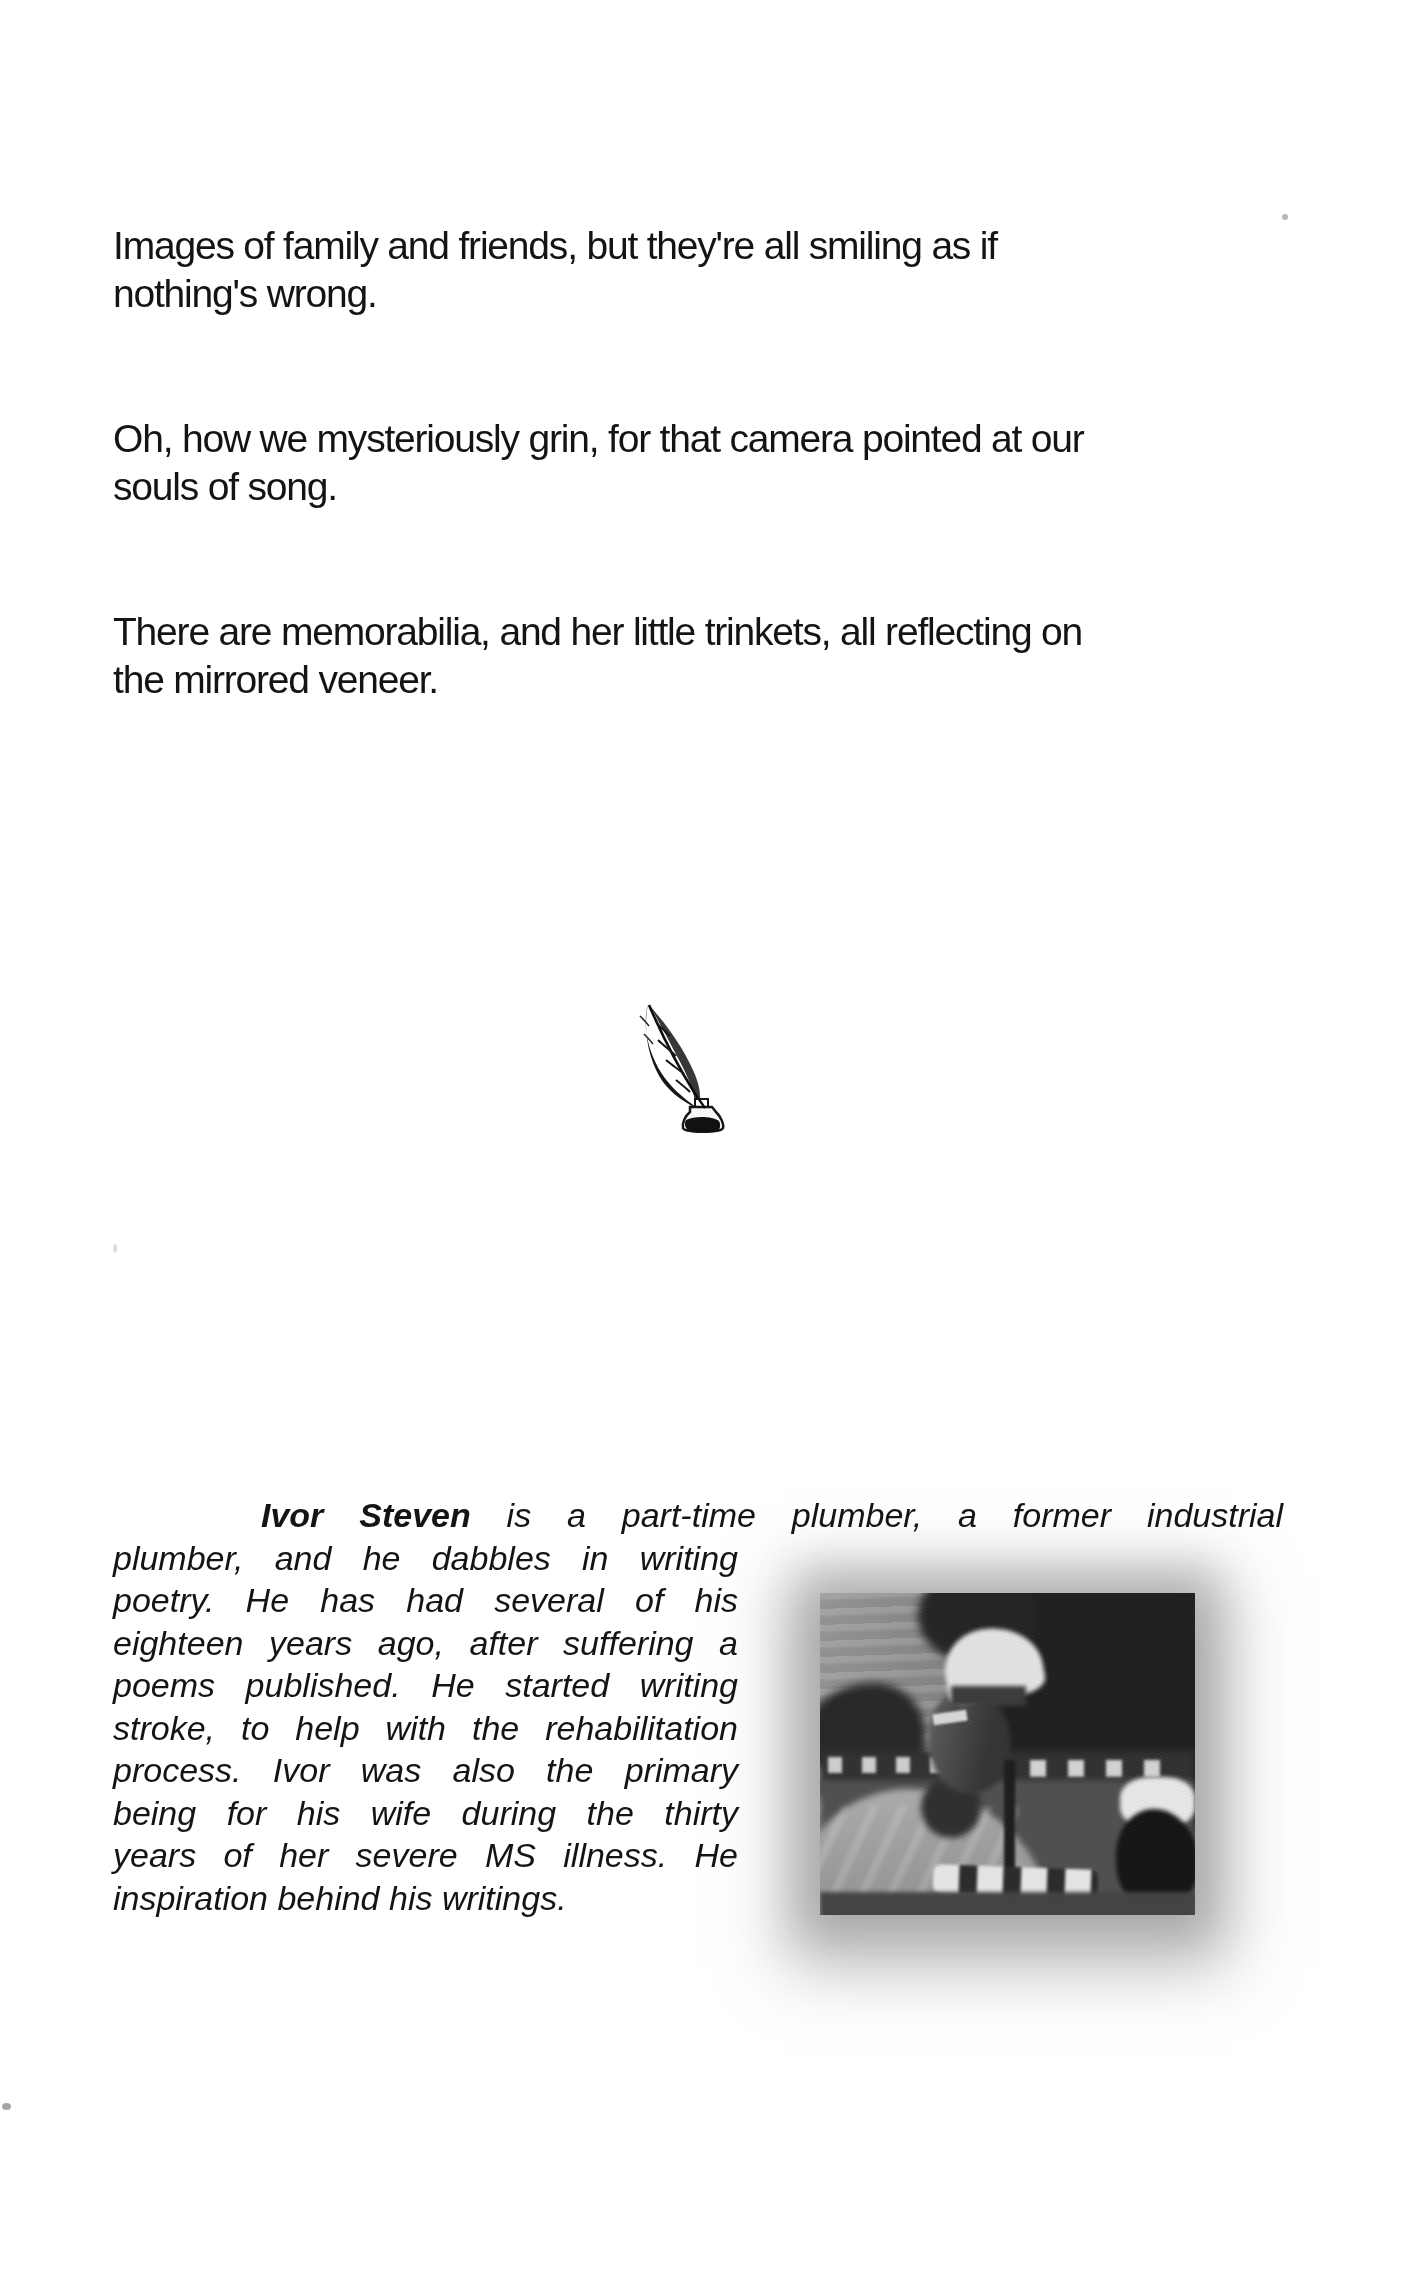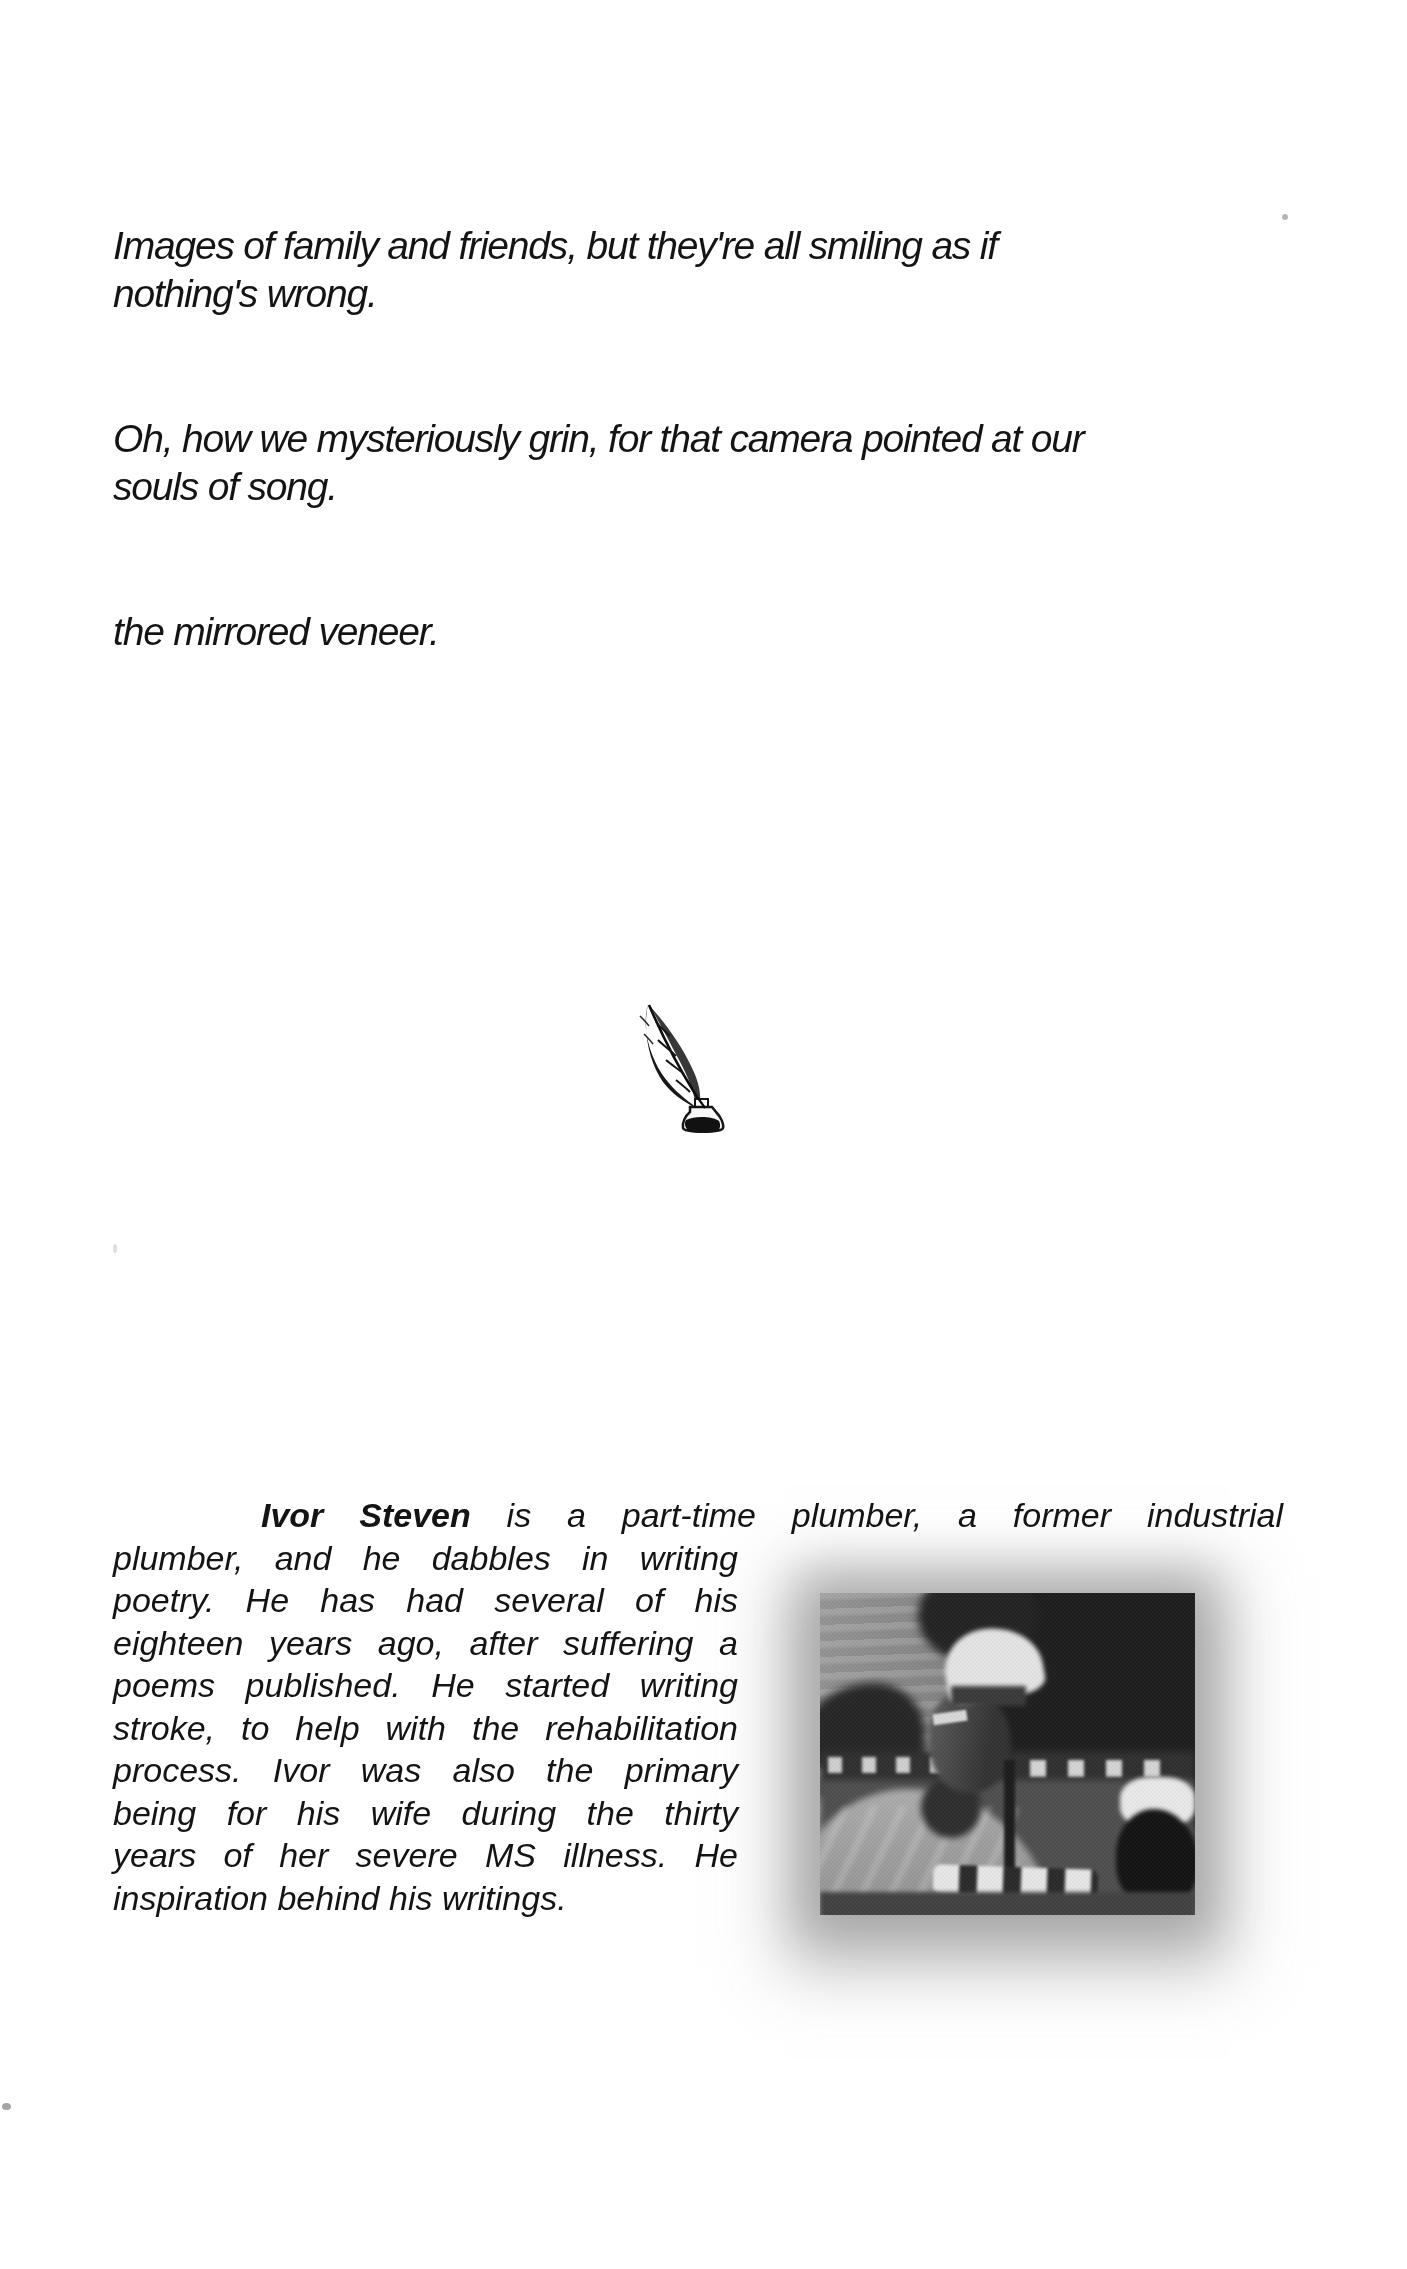--- a/index.html
+++ b/index.html
@@ -7,21 +7,21 @@
     position:relative;
     width:1407px;height:2269px;
     background:#ffffff;
     overflow:hidden;
     font-family:"Liberation Sans",sans-serif;
     color:#141414;
     margin:0 auto;
   }
   
   .poem{position:absolute;left:113px;top:222px;}
-  .stanza{margin:0 16px 97px 0;font-style:italic;}
+  .stanza{margin:0 16px 97px 0;}
   .stanza p{
     margin:0;
     font-size:39px;
     line-height:48px;
     letter-spacing:-1.2px;
     white-space:nowrap;
   }
   
   .quill{position:absolute;left:632px;top:1000px;width:96px;height:136px;}
   .quill svg{width:100%;height:100%;display:block;}
@@ -108,20 +108,21 @@
   <section class="poem">
     <div class="stanza">
       <p>Images of family and friends, but they're all smiling as if</p>
       <p>nothing's wrong.</p>
     </div>
     <div class="stanza">
       <p>Oh, how we mysteriously grin, for that camera pointed at our</p>
       <p>souls of song.</p>
     </div>
     <div class="stanza">
+      <p>There are memorabilia, and her little trinkets, all reflecting on</p>
       <p>the mirrored veneer.</p>
     </div>
   </section>
 
   <div class="quill">
     <svg viewBox="0 0 96 136" xmlns="http://www.w3.org/2000/svg">
       <path d="M16 4 C10 26 16 52 30 74 C38 86 50 97 60 104 L64 108 C52 102 40 94 31 82 C18 64 10 32 16 4 Z" fill="#181818"></path>
       <path d="M18 6 C34 24 50 46 60 68 C66 80 69 92 68 102 L64 106 C62 92 56 76 46 58 C37 41 26 20 18 6 Z" fill="#1c1c1c" opacity="0.88"></path>
       <path d="M17 5 C30 35 45 65 62 92 C65 97 68 102 71 107" stroke="#0d0d0d" stroke-width="2.6" fill="none"></path>
       <path d="M26 40 C32 46 38 50 44 56 M34 60 C40 65 46 69 52 74 M24 22 C28 27 33 31 38 36 M44 80 C49 84 54 88 58 92" stroke="#161616" stroke-width="2" fill="none"></path>

